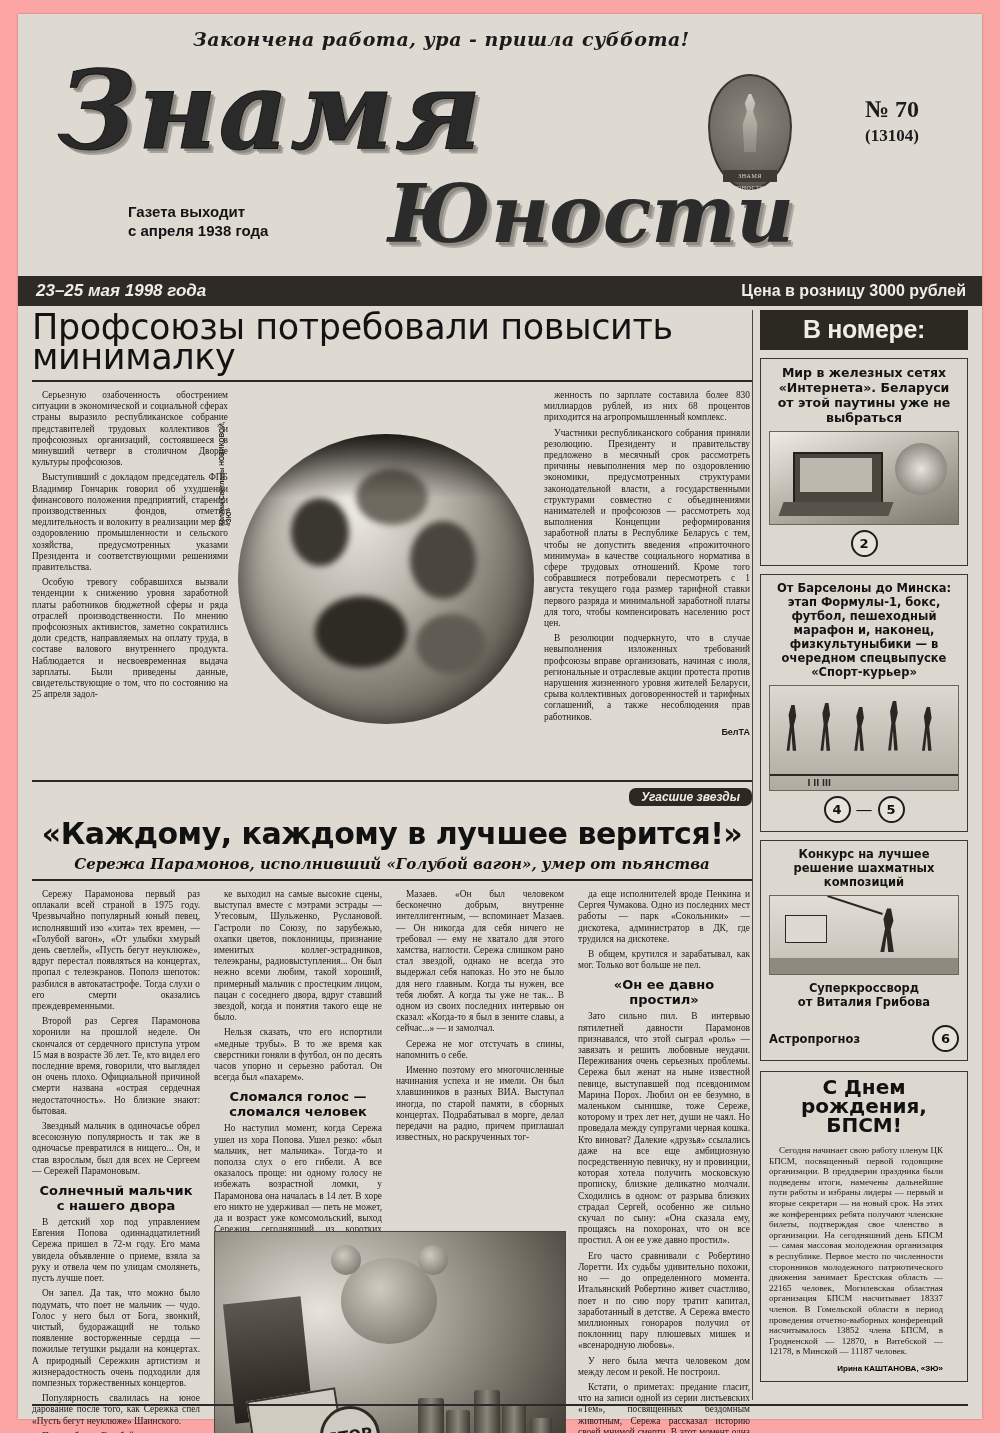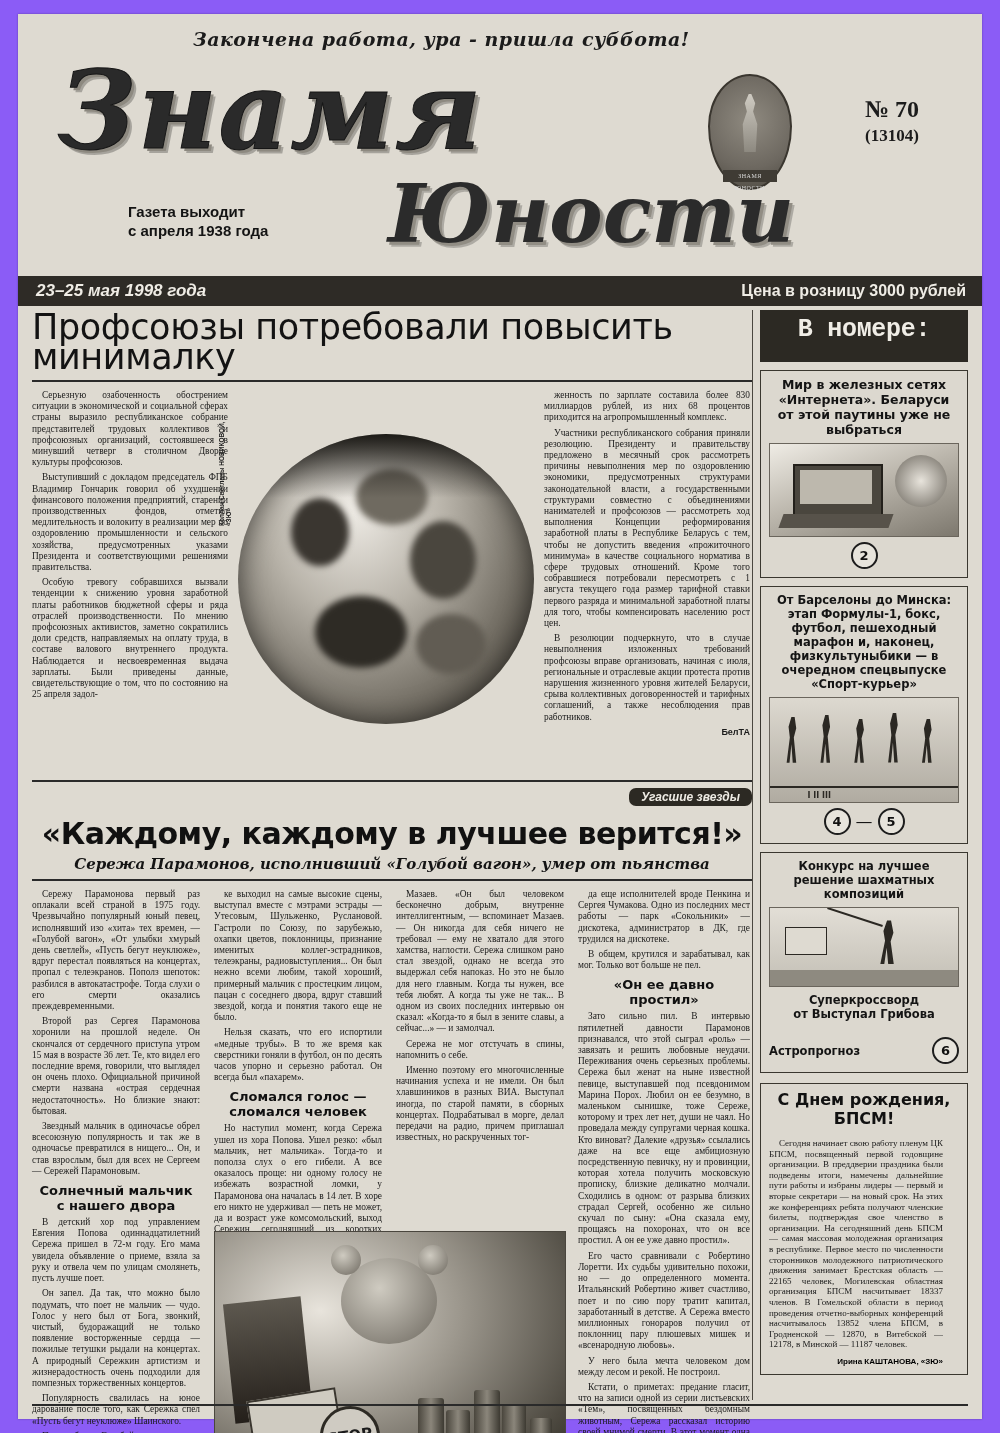--- a/index.html
+++ b/index.html
@@ -1,19 +1,19 @@
 <!DOCTYPE html>
 <html><head>
 <meta charset="utf-8">
 <style>
   html,body{margin:0;padding:0;background:#b9b5ad;}
   body{font-family:"Liberation Serif", serif;}
   #page{
     position:relative;width:1000px;height:1433px;margin:0 auto;
-    background:#8b5cf6;
+    background:#fca5a5;
     overflow:hidden;
   }
   .paper{
     position:absolute;left:18px;top:14px;width:964px;height:1405px;
     background:#dedad1;
     box-shadow:0 0 2px rgba(0,0,0,.3);
   }
   
   .masthead{position:absolute;left:0;top:0;width:964px;height:270px;}
   .slogan{
@@ -134,22 +134,22 @@
   }
   .photo2{
     width:100%;height:262px;margin:6px 0 3px 0;
     background:
       radial-gradient(ellipse at 30% 30%, #e8e4dc 0%, #9d988e 40%, #4c483f 80%, #22201b 100%);
     position:relative;overflow:hidden;border:1px solid #4a463e;
   }
   
   .vnomere{
     background:#2c2923;color:#f0ede6;text-align:center;
-    font-family:Liberation Mono, monospace;font-weight:bold;font-size:25px;
-    padding:5px 0 18px 0;letter-spacing:-.3px;
+    font-family:Liberation Sans, sans-serif;font-weight:bold;font-size:25px;
+    padding:5px 0 6px 0;letter-spacing:-.3px;
   }
   .rbox{
     border:1px solid #3a372f;margin-top:8px;background:#dcd8cf;padding:6px 8px 8px 8px;
   }
   .rbox .t{
     font-family:"DejaVu Sans",sans-serif;font-weight:bold;font-size:12.5px;line-height:15px;
     text-align:center;color:#141414;
   }
   .rbox .t.small{font-size:11.5px;line-height:14px;}
   .rimg{
@@ -165,21 +165,21 @@
     font-family:"DejaVu Sans",sans-serif;font-weight:bold;font-size:13px;color:#111;
     background:#e7e4dc;
   }
   .numrow{display:flex;align-items:center;justify-content:center;gap:6px;margin-top:5px;}
   .numrow .dash{font-size:15px;font-weight:bold;}
   .rbox .line{
     font-family:"DejaVu Sans",sans-serif;font-weight:bold;font-size:11.5px;text-align:center;color:#141414;
   }
   .bday-title{
     background:#dcd8cf;border:1px solid #3a372f;border-bottom:none;text-align:center;
-    font-family:"DejaVu Sans",sans-serif;font-weight:bold;font-size:16px;line-height:19px;
+    font-family:"DejaVu Sans",sans-serif;font-weight:bold;font-size:20px;line-height:19px;
     padding:6px 4px 4px 4px;color:#111;
   }
   .bday-body{
     border:1px solid #3a372f;border-top:none;padding:6px 24px 8px 8px;background:#dcd8cf;
   }
   .bday-body .txt{column-count:1;font-size:9px;line-height:10.6px;}
   .footer-sign{
     font-family:"Liberation Sans",sans-serif;font-weight:bold;font-size:8px;text-align:right;margin-top:3px;
   }
   .bottomrule{position:absolute;left:14px;top:1390px;width:936px;height:2px;background:#2a2a2a;}
@@ -370,21 +370,21 @@
 
         <div class="rbox">
           <div class="t small">Конкурс на лучшее решение шахматных композиций</div>
           <div class="rimg three">
             <div style="position:absolute;left:8%;top:24%;width:40px;height:26px;background:#dedad1;border:1px solid #2b2823;"></div>
             <div style="position:absolute;left:58%;top:16%;width:20px;height:44px;background:#2b2823;clip-path:polygon(40% 0,60% 0,72% 28%,58% 48%,74% 100%,46% 100%,38% 62%,26% 100%,6% 100%,30% 46%,22% 24%);"></div>
             <div style="position:absolute;left:30%;top:10%;width:58px;height:2px;background:#2b2823;transform:rotate(18deg);"></div>
             <div style="position:absolute;left:0;bottom:0;width:100%;height:16px;background:#8e8a80;"></div>
           </div>
           <div class="line" style="margin-top:6px;">Суперкроссворд</div>
-          <div class="line">от Выступал Грибова</div>
+          <div class="line">от Виталия Грибова</div>
           <div style="display:flex;align-items:center;justify-content:flex-end;margin-top:16px;">
             <div class="line" style="flex:1;text-align:left;">Астропрогноз</div>
             <span class="circnum">6</span>
           </div>
         </div>
 
         <div style="margin-top:10px;">
           <div class="bday-title">
             <div>С Днем рождения,</div>
             <div>БПСМ!</div>

